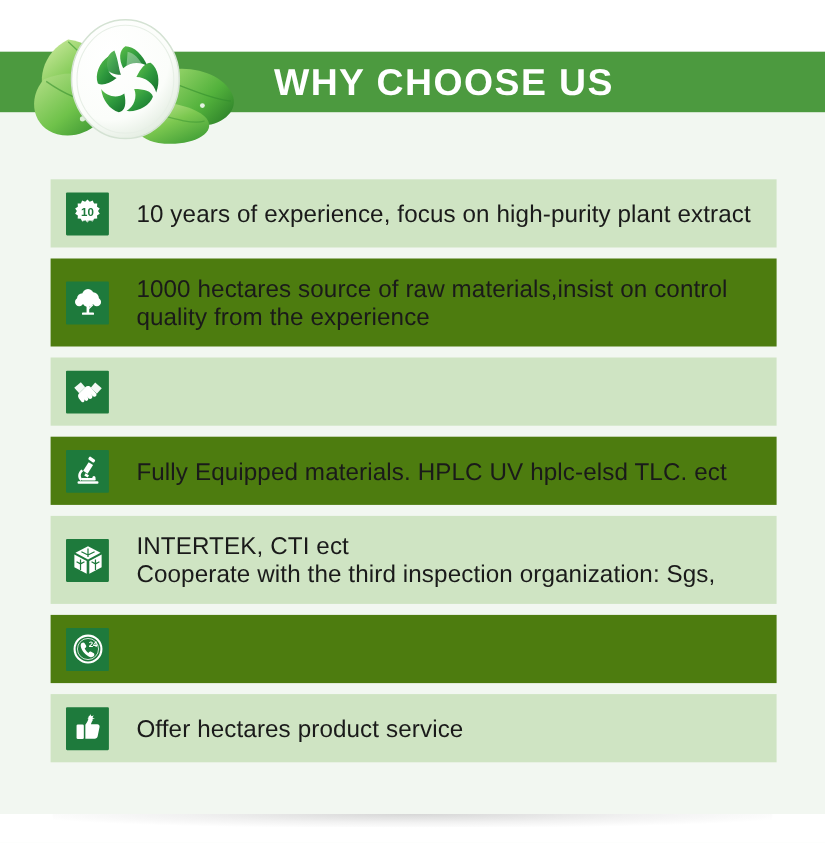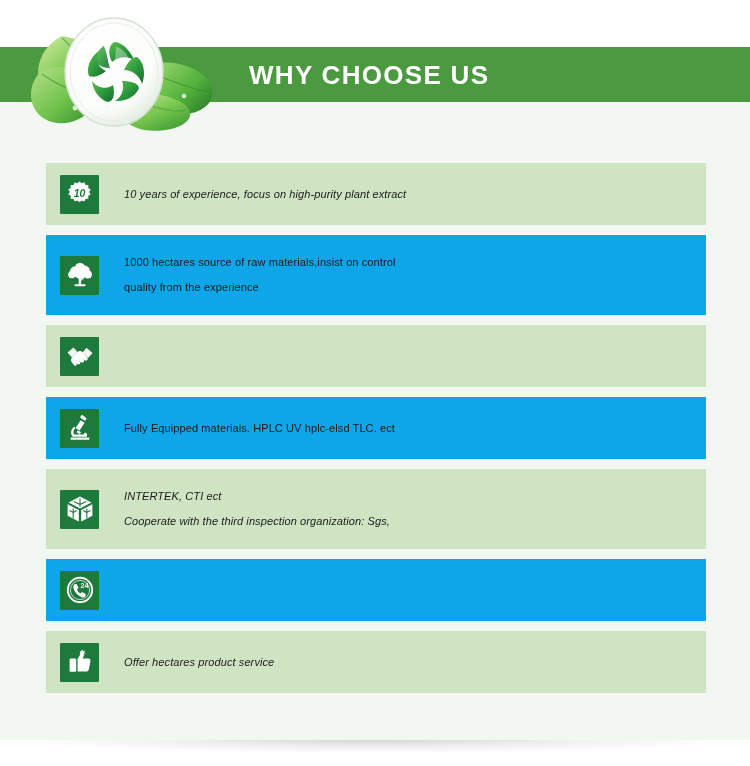--- a/index.html
+++ b/index.html
@@ -47,21 +47,21 @@
     left: 0;
     top: 47px;
     width: 750px;
     height: 55px;
     background: #4c9a3f;
   }
   .header-title {
     position: absolute;
     left: 249px;
     top: 60px;
-    font-size: 26px;
+    font-size: 34px;
     font-weight: bold;
     letter-spacing: 1.3px;
     color: #ffffff;
     line-height: 30px;
     white-space: nowrap;
   }
 
   
   .logo {
     position: absolute;
@@ -81,41 +81,41 @@
   }
   .row {
     position: relative;
     width: 660px;
     box-sizing: border-box;
     display: flex;
     align-items: center;
     padding-left: 14px;
     margin-bottom: 10px;
   }
-  .row.tint-dark  { background: #cfe4c3; font-style: italic; }
-  .row.tint-light { background: #0ea5e9; }
+  .row.tint-dark  { background: #cfe4c3; }
+  .row.tint-light { background: #4d7c0f; }
 
   .row.h1 { height: 62px; }
   .row.h2 { height: 80px; }
 
   .icon-tile {
     flex: 0 0 auto;
     width: 39px;
     height: 39px;
     background: #1e7a3c;
     border-radius: 1px;
     display: flex;
     align-items: center;
     justify-content: center;
   }
   .icon-tile svg { display: block; }
 
   .row-text {
     margin-left: 25px;
-    font-size: 11px;
+    font-size: 22px;
     color: #1a1a1a;
     line-height: 25px;
     letter-spacing: 0.1px;
   }
   .row-text .line { display: block; white-space: nowrap; }
 
   
   .panel-shadow {
     position: absolute;
     left: 0;

